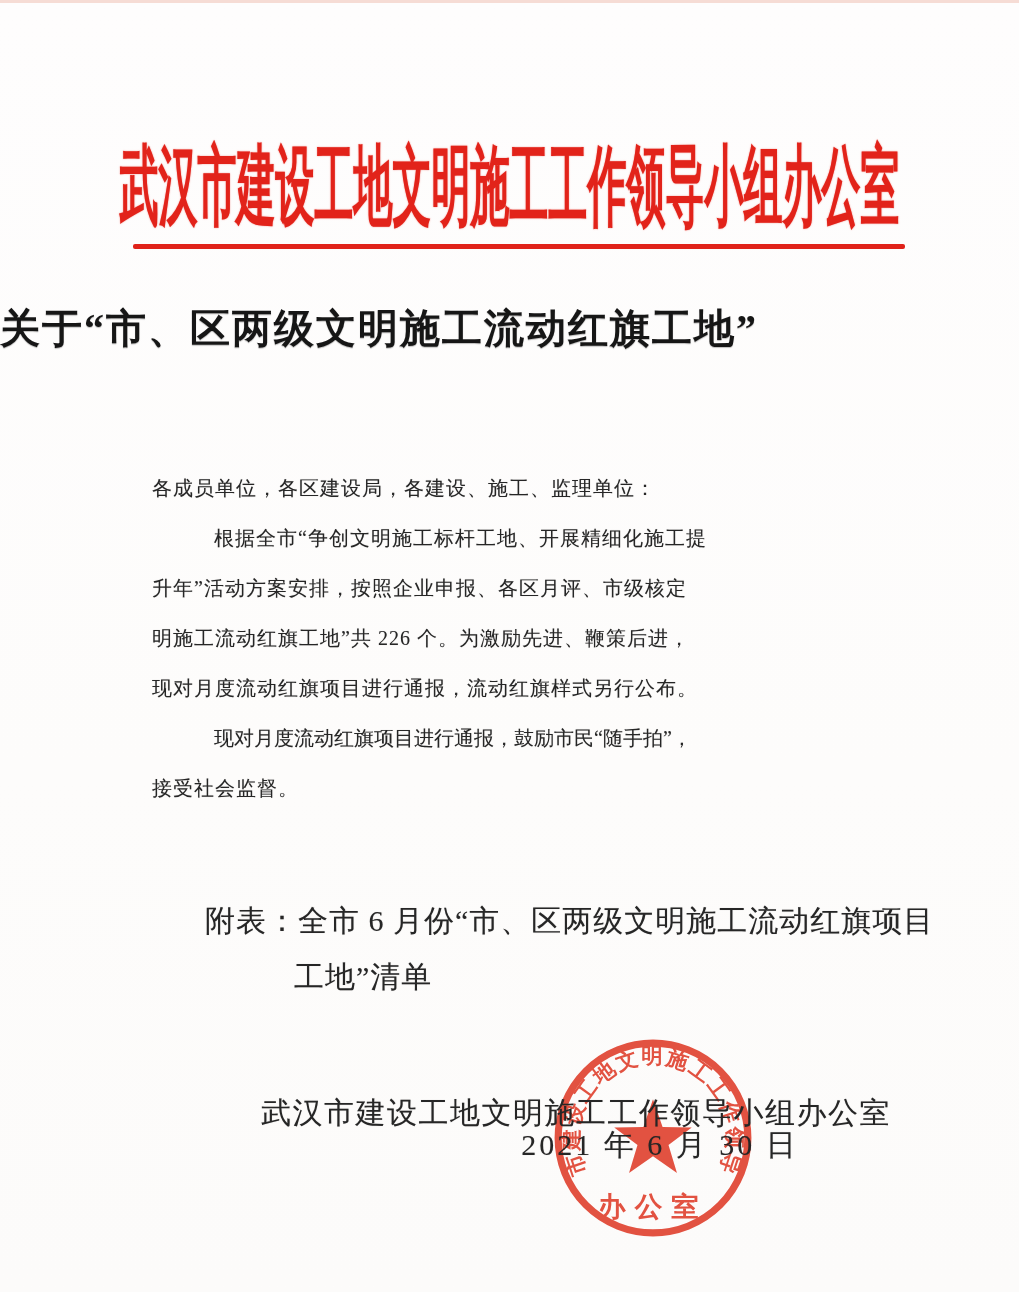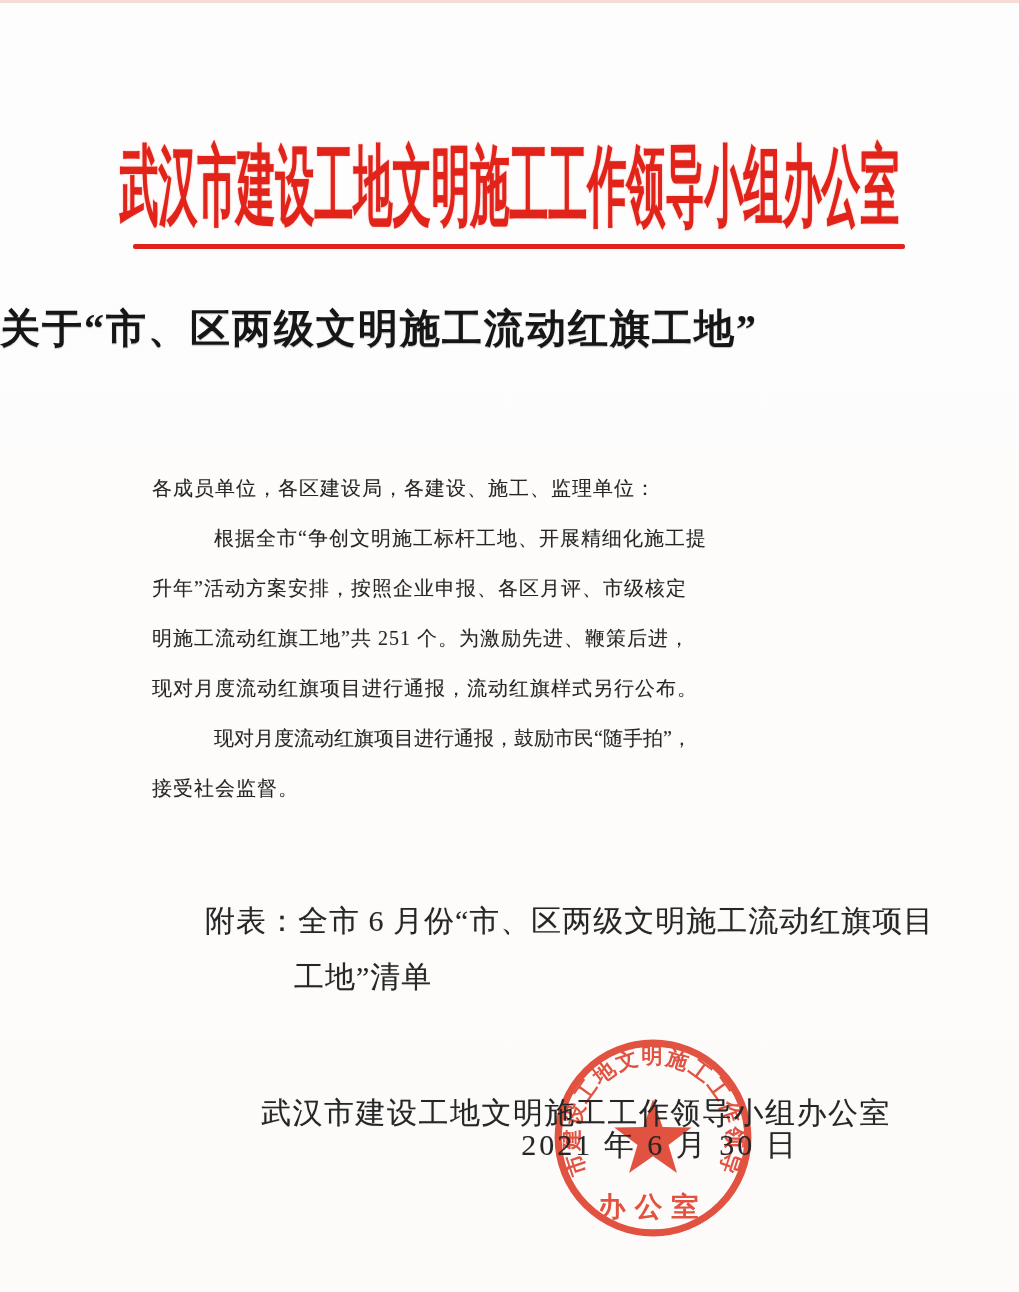--- a/index.html
+++ b/index.html
@@ -93,21 +93,21 @@
   <div class="red-rule"></div>
 
   <div class="doc-title">
     <div>关于“市、区两级文明施工流动红旗工地”</div>
   </div>
 
   <div class="body-text">
     <div class="body-line">各成员单位，各区建设局，各建设、施工、监理单位：</div>
     <div class="body-line indent">根据全市“争创文明施工标杆工地、开展精细化施工提</div>
     <div class="body-line">升年”活动方案安排，按照企业申报、各区月评、市级核定</div>
-    <div class="body-line">明施工流动红旗工地”共 251 个。为激励先进、鞭策后进，</div>
+    <div class="body-line">明施工流动红旗工地”共 226 个。为激励先进、鞭策后进，</div>
     <div class="body-line">现对月度流动红旗项目进行通报，流动红旗样式另行公布。</div>
     <div class="body-line indent tight">现对月度流动红旗项目进行通报，鼓励市民“随手拍”，</div>
     <div class="body-line">接受社会监督。</div>
   </div>
 
   <div class="attachment">
     <div class="attach-line1">附表：全市 6 月份“市、区两级文明施工流动红旗项目</div>
     <div class="attach-line2">工地”清单</div>
   </div>
 

